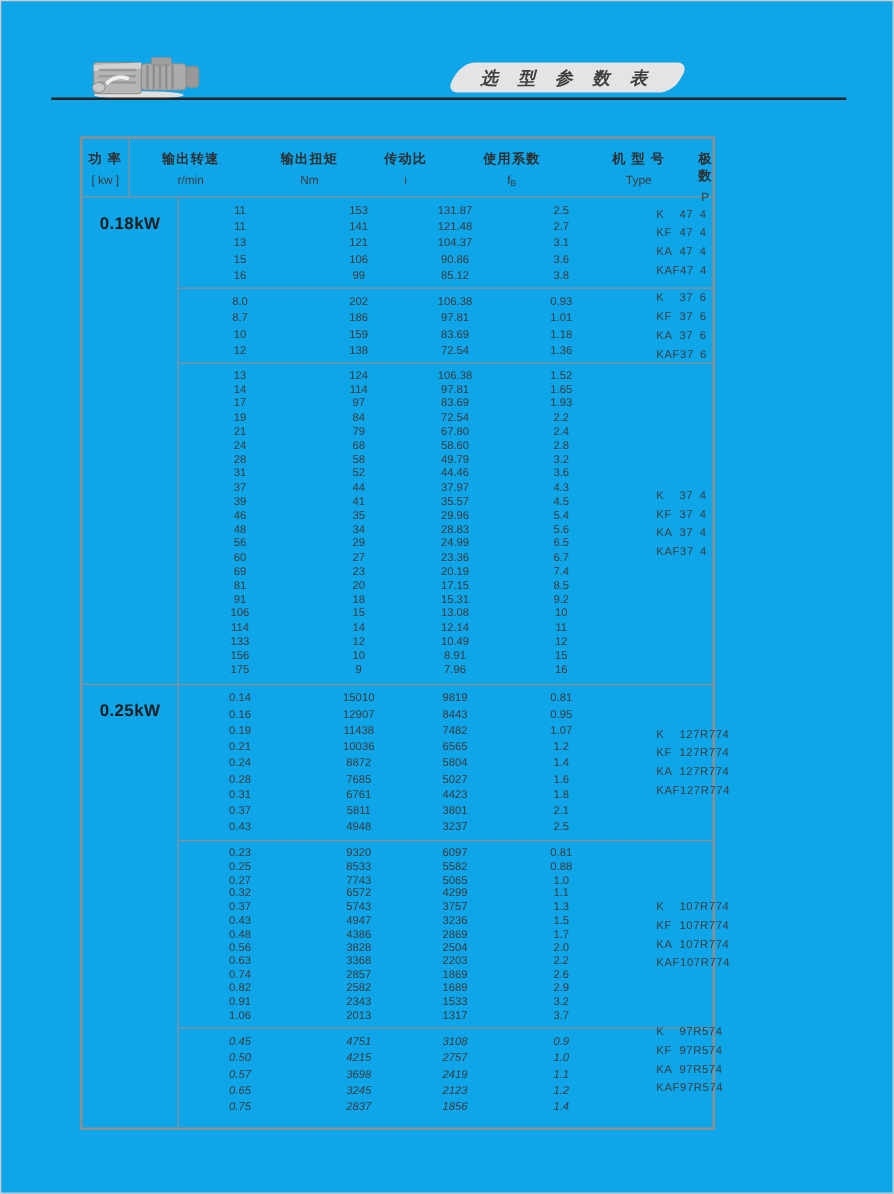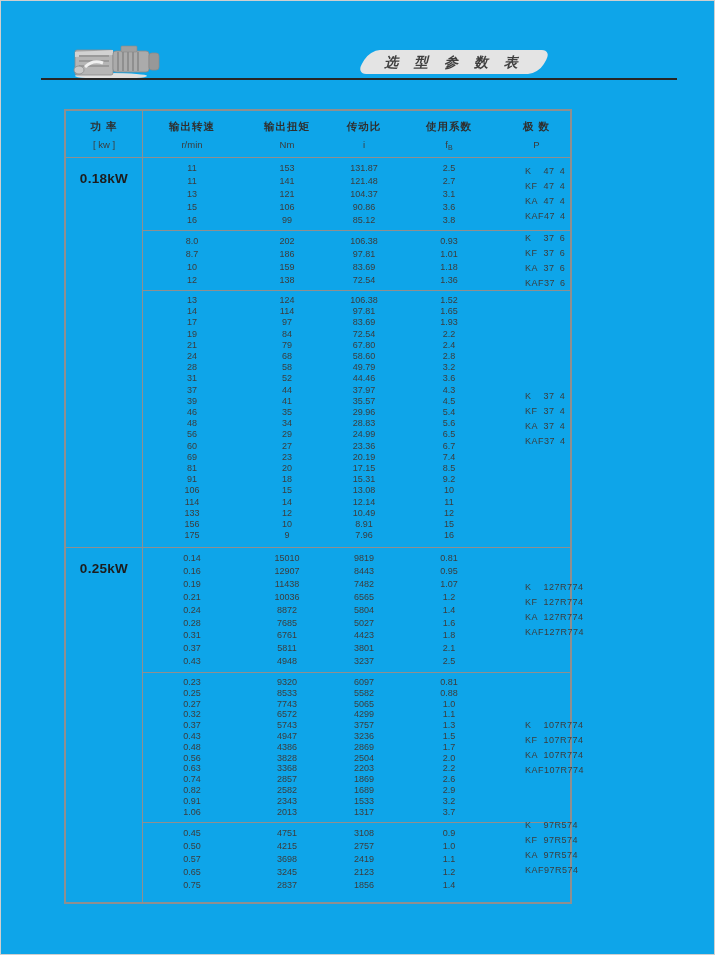--- a/index.html
+++ b/index.html
@@ -48,21 +48,21 @@
   .rows{width:360px;padding-top:4px;}
   .row{display:flex;}
   .cell{font-size:9px;color:#3c3c3c;}
   .row .cell{text-align:center;}
   .c-speed{width:98px;}.c-torque{width:92px;}.c-ratio{width:62px;}.c-factor{width:108px;}
   .section:nth-child(1) .block:nth-child(1) .row{line-height:13px;}
   .section:nth-child(1) .block:nth-child(2) .row{line-height:13px;}
   .section:nth-child(1) .block:nth-child(3) .row{line-height:11.2px;}
   .section:nth-child(2) .block:nth-child(1) .row{line-height:12.9px;}
   .section:nth-child(2) .block:nth-child(2) .row{line-height:10.8px;}
-  .section:nth-child(2) .block:nth-child(3) .row{line-height:13px;}
+  .section:nth-child(2) .block:nth-child(3) .row{line-height:13px;font-style:italic;}
   .types{position:absolute;left:360px;top:0;bottom:0;right:0;display:flex;
          flex-direction:column;justify-content:center;}
   .section:nth-child(2) .block:nth-child(3) .types{padding-bottom:30px;}
   .trow{display:flex;line-height:15px;}
   .c-type{width:95px;padding-left:22px;box-sizing:border-box;white-space:pre;
           text-align:left;letter-spacing:0.5px;}
   .c-poles{width:50px;text-align:center;}
 </style>
 </head>
 <body>
@@ -114,20 +114,24 @@
           <span class="th-unit">Nm</span>
         </div>
         <div class="th w-ratio">
           <span class="th-cn">传动比</span>
           <span class="th-unit">i</span>
         </div>
         <div class="th w-factor">
           <span class="th-cn">使用系数</span>
           <span class="th-unit"><span>f</span><span class="subB">B</span></span>
         </div>
+        <div class="th w-type">
+          <span class="th-cn">机 型 号</span>
+          <span class="th-unit">Type</span>
+        </div>
         <div class="th w-poles">
           <span class="th-cn">极  数</span>
           <span class="th-unit">P</span>
         </div>
       </div>
     </div>
 
     <div id="sections">
         <div class="section">
           <div class="power-cell">0.18kW</div>

